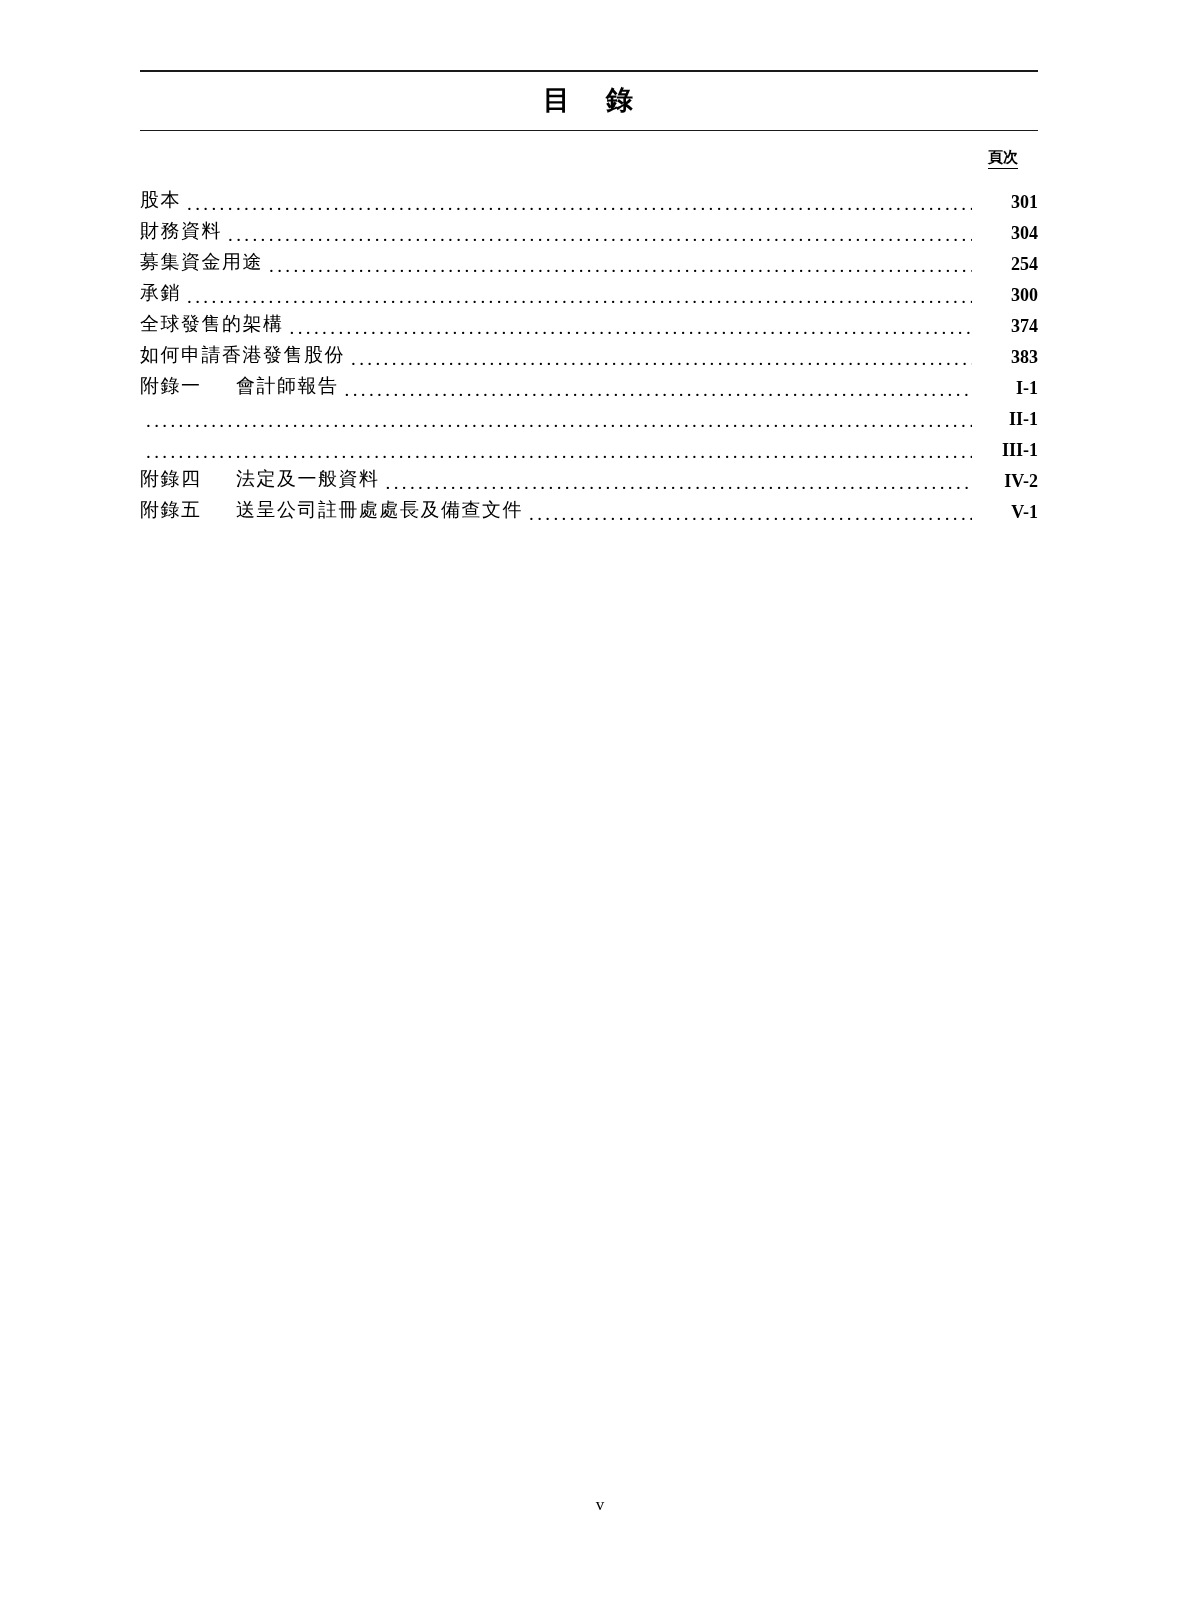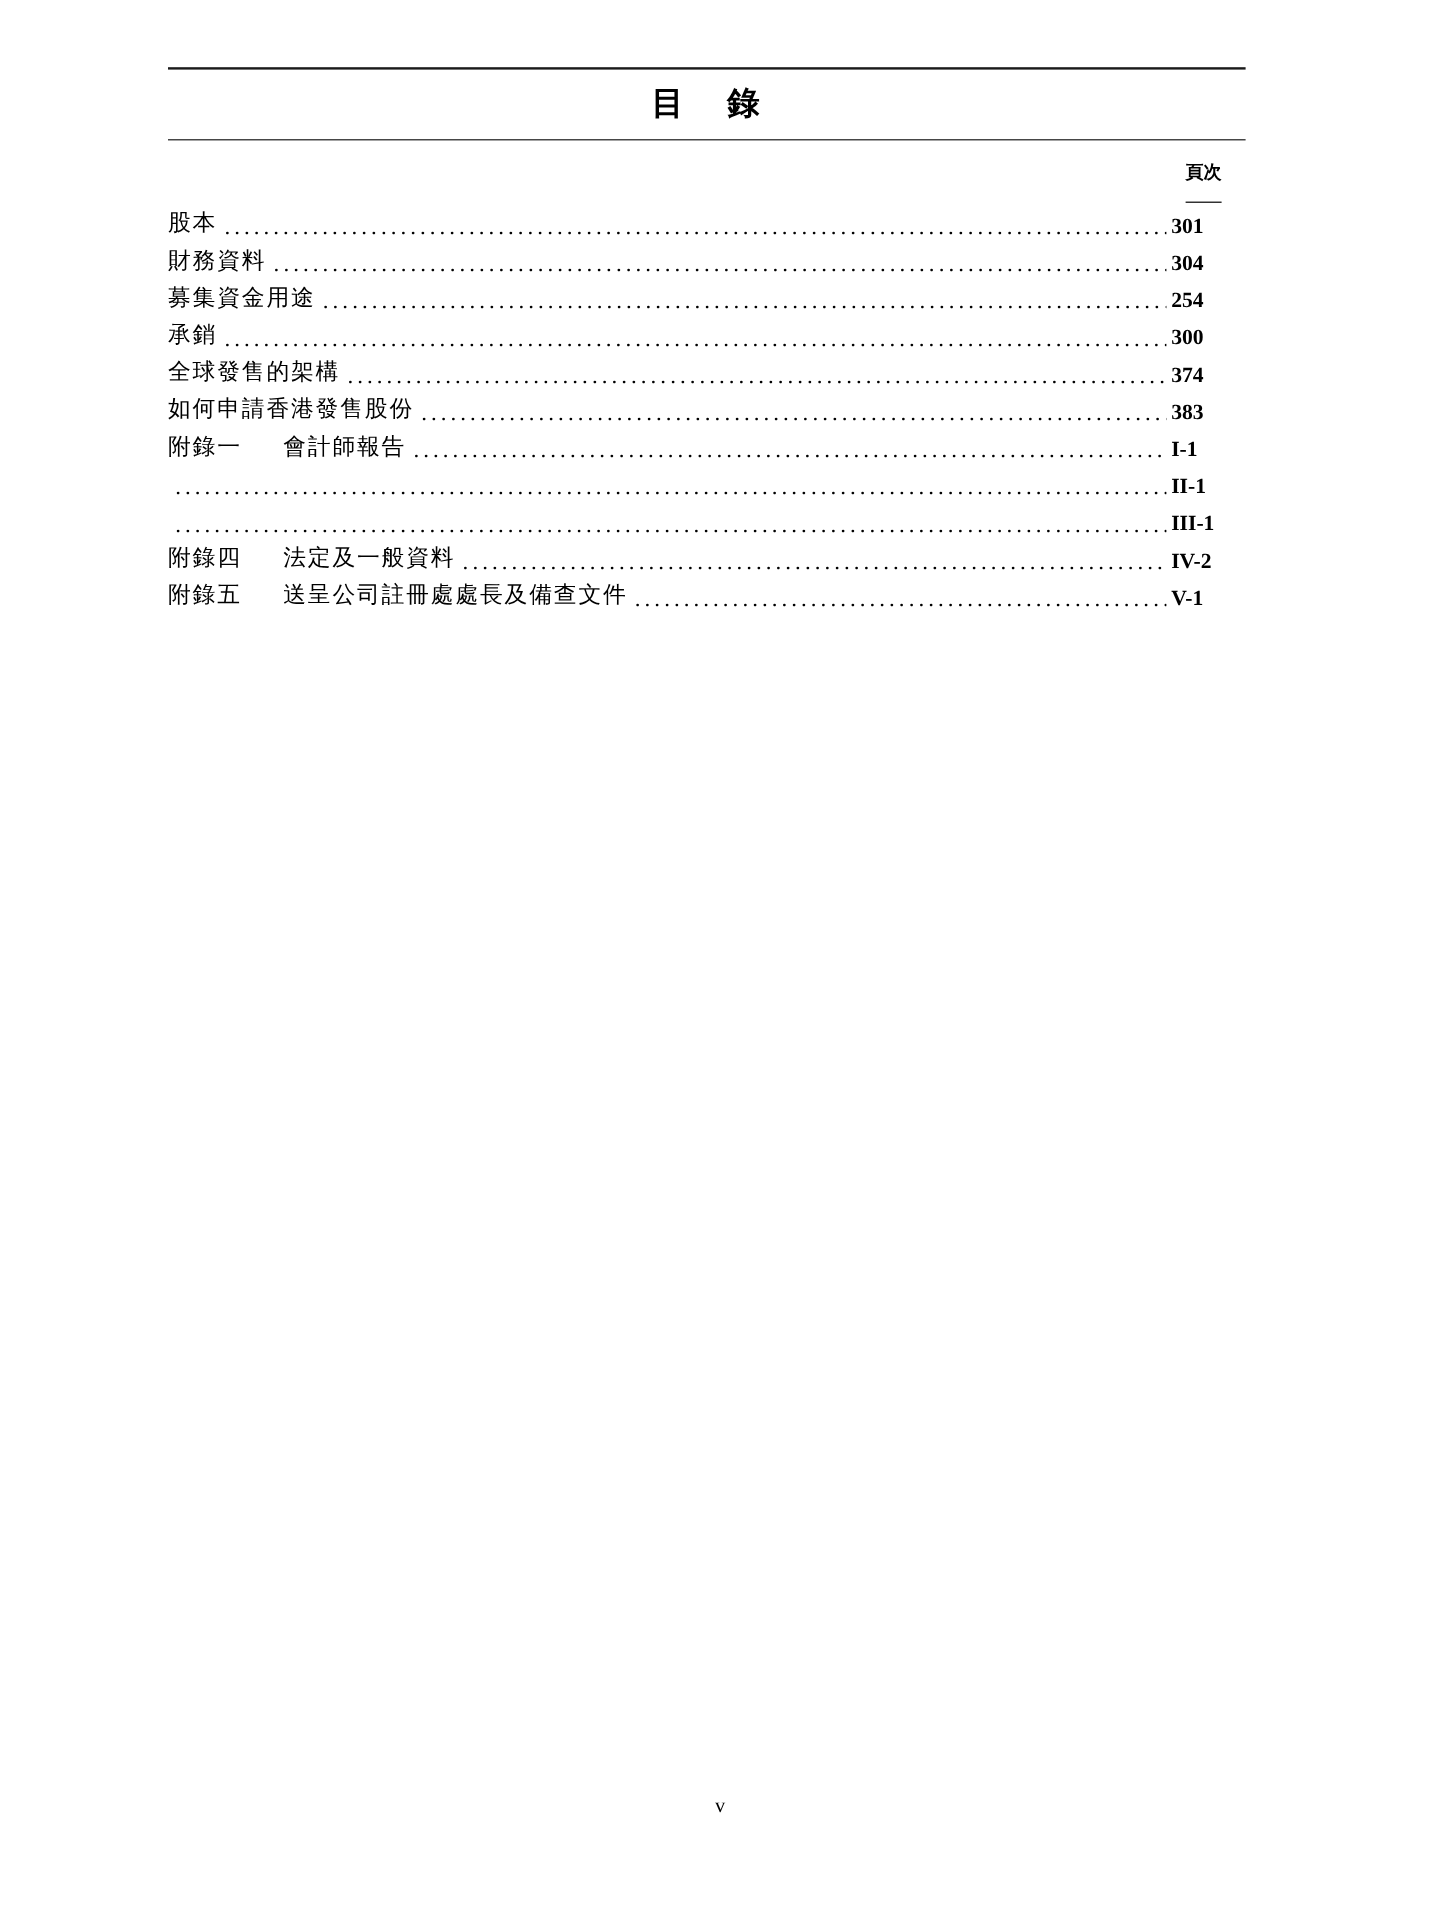--- a/index.html
+++ b/index.html
@@ -18,21 +18,21 @@
   .page {
     position: absolute;
     left: 0;
     top: 0;
     width: 1200px;
     height: 1601px;
   }
   .content {
     position: absolute;
     left: 140px;
-    top: 56px;
+    top: 70px;
     width: 898px;
   }
   .title-rule-top {
     border-top: 2px solid #1a1a1a;
     width: 898px;
   }
   .title-rule-bottom {
     border-top: 1px solid #1a1a1a;
     width: 898px;
   }
@@ -53,21 +53,21 @@
     right: 0;
     top: 78px;
     width: 70px;
     text-align: center;
     font-size: 15px;
     font-weight: bold;
   }
   .page-col-head .underline {
     display: inline-block;
     border-bottom: 1.5px solid #000;
-    padding-bottom: 15px;
+    padding-bottom: 1px;
   }
   .toc {
     position: absolute;
     left: 0;
     top: 112px;
     width: 898px;
   }
   .toc-row {
     display: flex;
     align-items: flex-end;
@@ -97,20 +97,21 @@
     white-space: nowrap;
     margin: 0 4px 0 6px;
     font-size: 19px;
     line-height: 1;
     letter-spacing: 3.4px;
     color: #000;
   }
   .toc-page {
     flex: 0 0 auto;
     min-width: 62px;
+    text-align: right;
     font-weight: bold;
     font-size: 18px;
     font-family: "Liberation Serif", "DejaVu Serif", serif;
   }
   .folio {
     position: absolute;
     left: 0;
     right: 0;
     top: 1495px;
     text-align: center;

